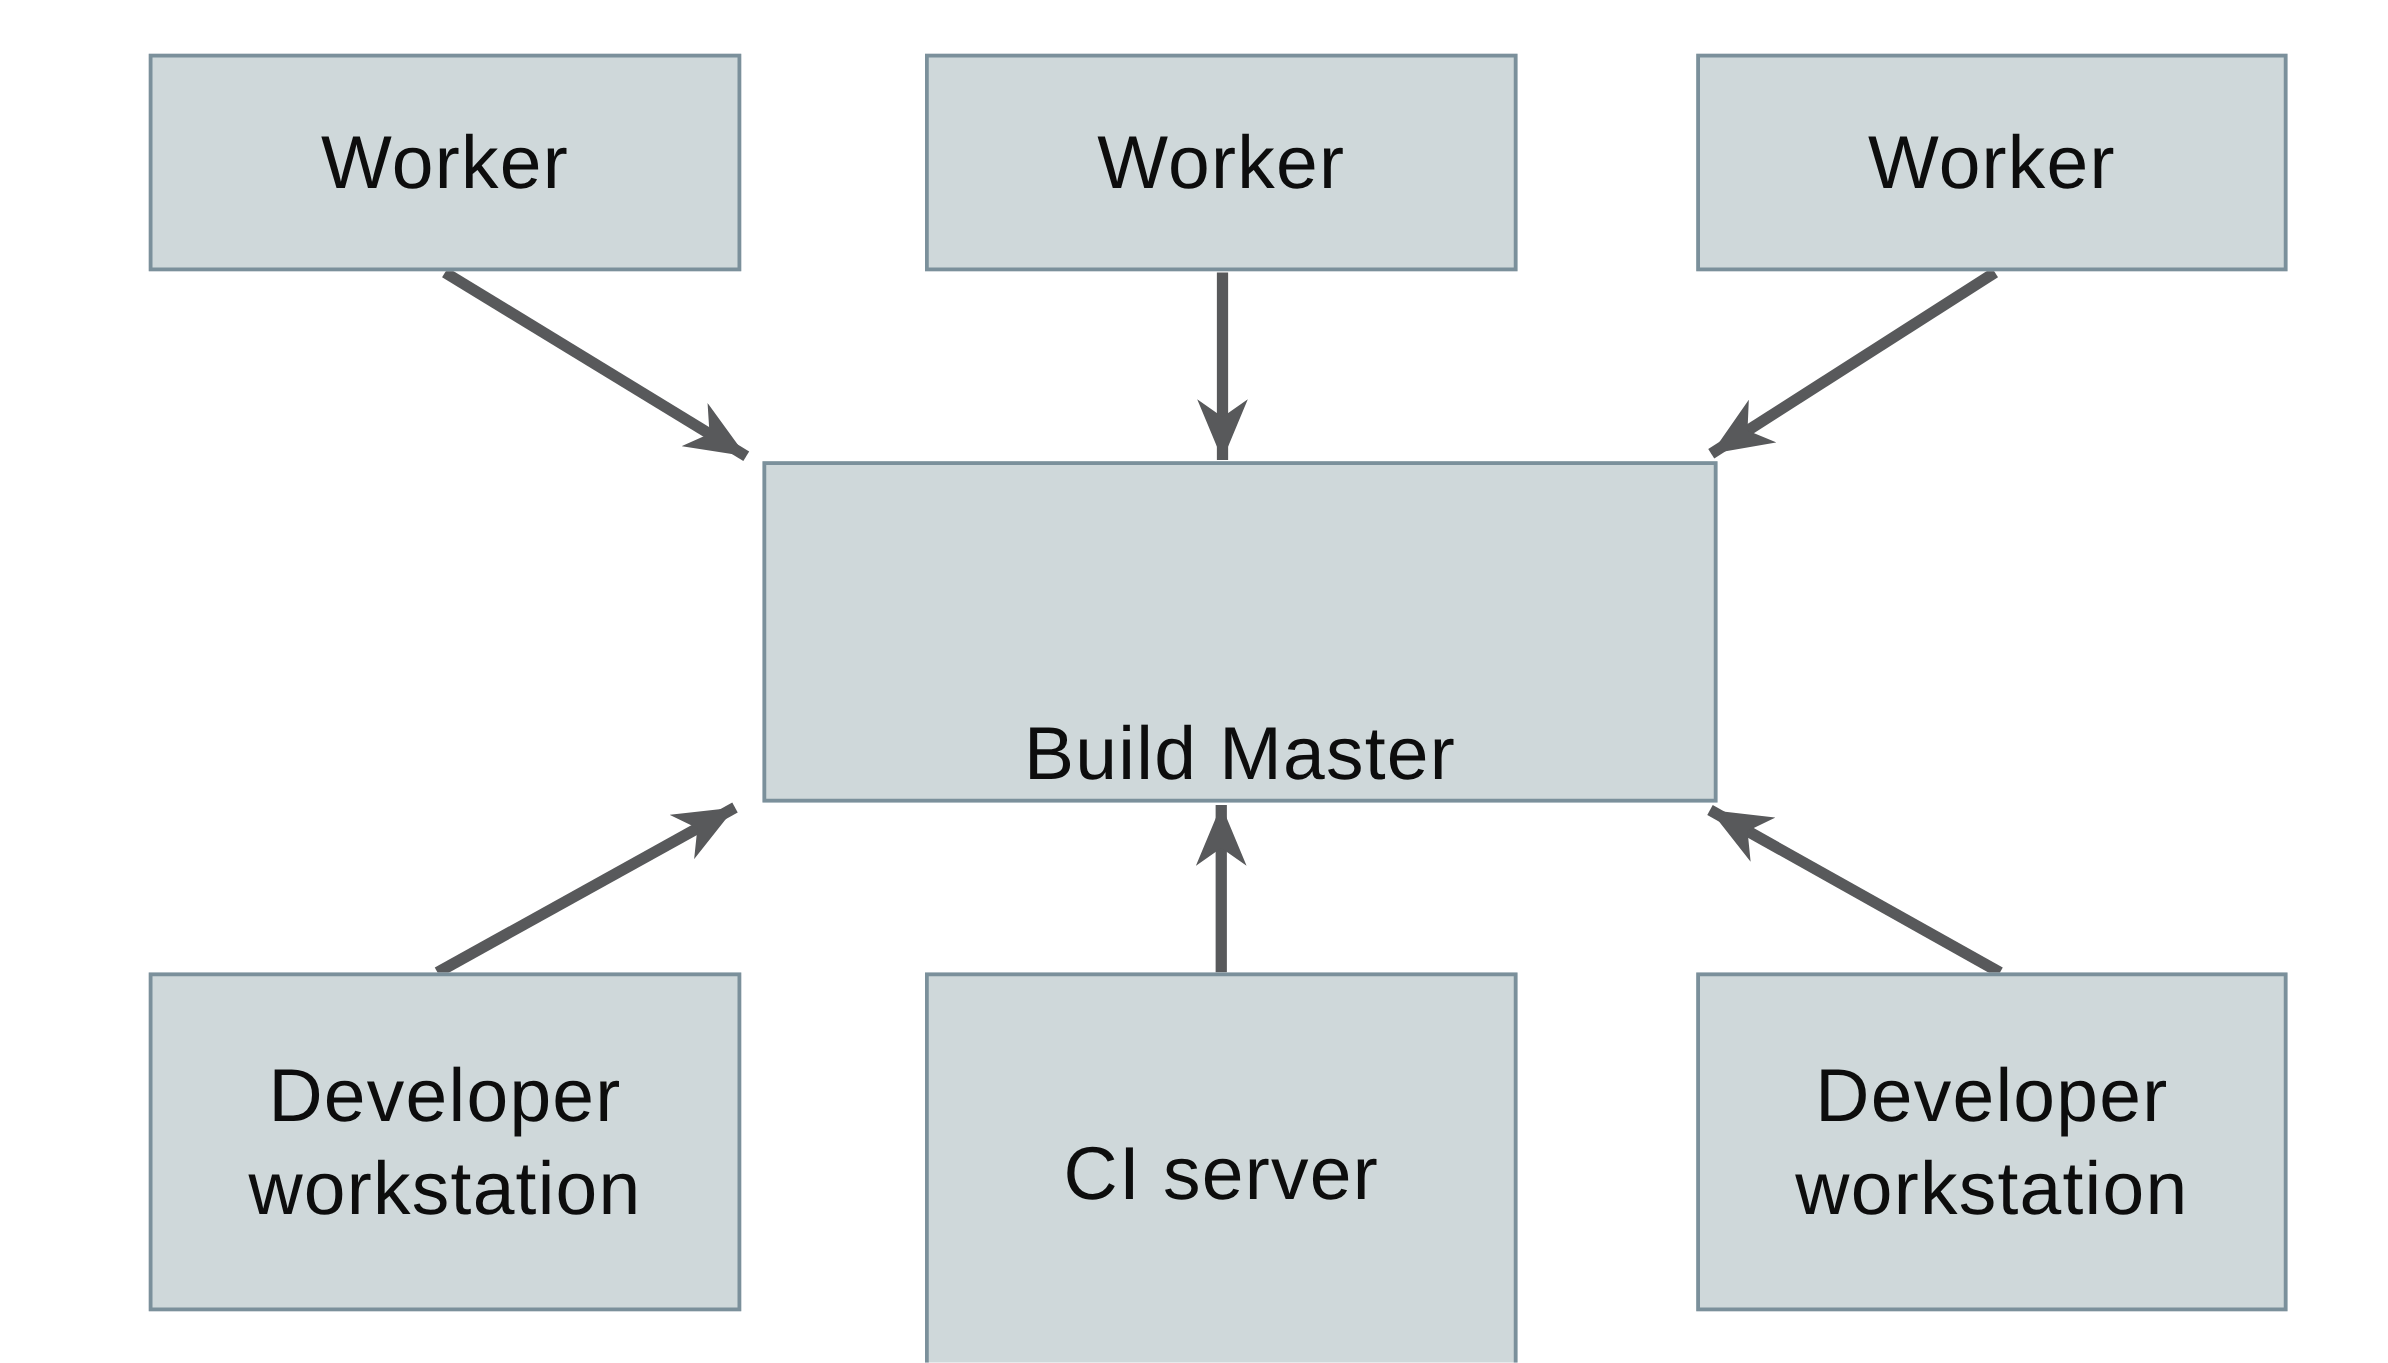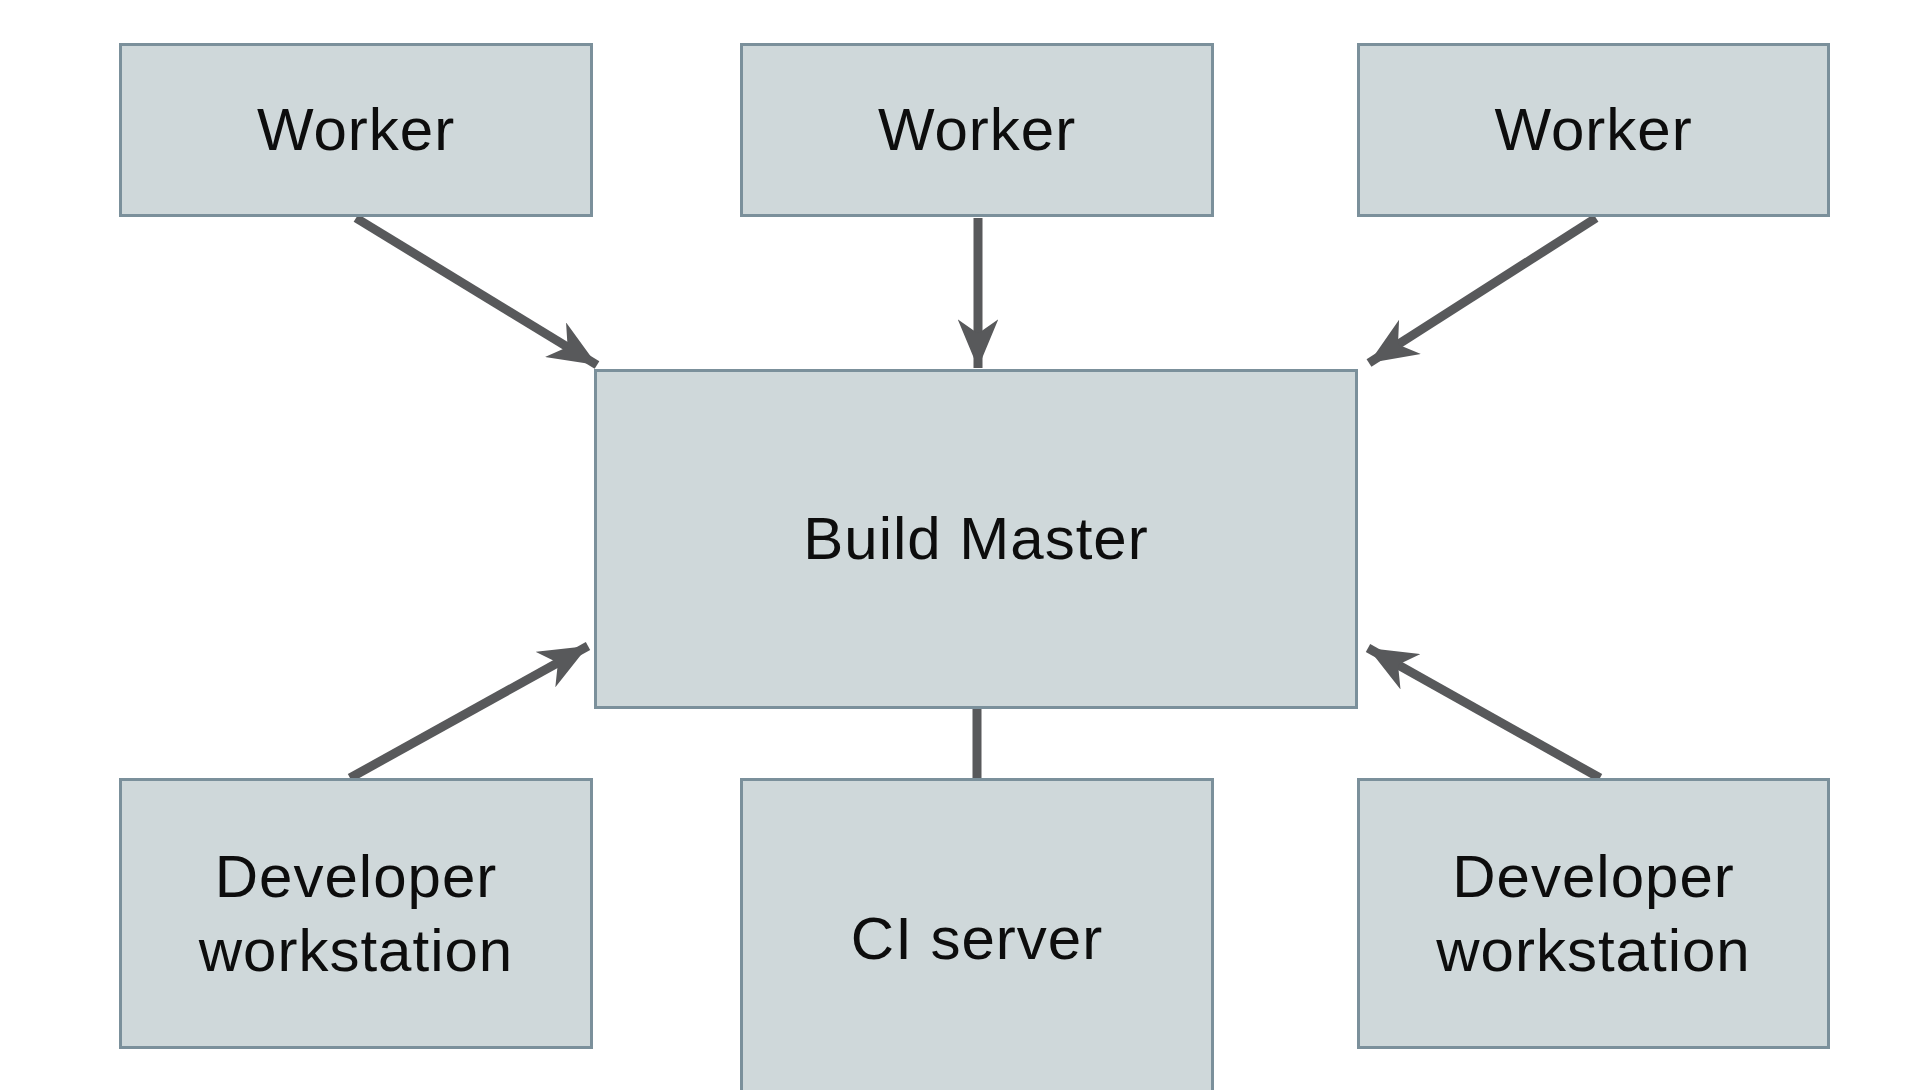--- a/index.html
+++ b/index.html
@@ -45,21 +45,21 @@
     justify-content: center;
     text-align: center;
     color: var(--text);
     font-size: 60px;
     line-height: 1.22;
     letter-spacing: 1px;
   }
   .node-worker-1       { left: 119px;  top: 43px;  width: 474px; height: 174px; }
   .node-worker-2       { left: 740px;  top: 43px;  width: 474px; height: 174px; }
   .node-worker-3       { left: 1357px; top: 43px;  width: 473px; height: 174px; }
-  .node-build-master   { left: 594px;  top: 369px; width: 764px; height: 340px; }
+  .node-build-master   { left: 610px;  top: 369px; width: 764px; height: 273px; align-items: flex-end; }
   .node-dev-left       { left: 119px;  top: 778px; width: 474px; height: 271px; }
   .node-ci-server      { left: 740px;  top: 778px; width: 474px; height: 322px; }
   .node-dev-right      { left: 1357px; top: 778px; width: 473px; height: 271px; }
   .node-label {
     display: block;
     padding: 0 20px;
   }
 </style>
 </head>
 <body>

